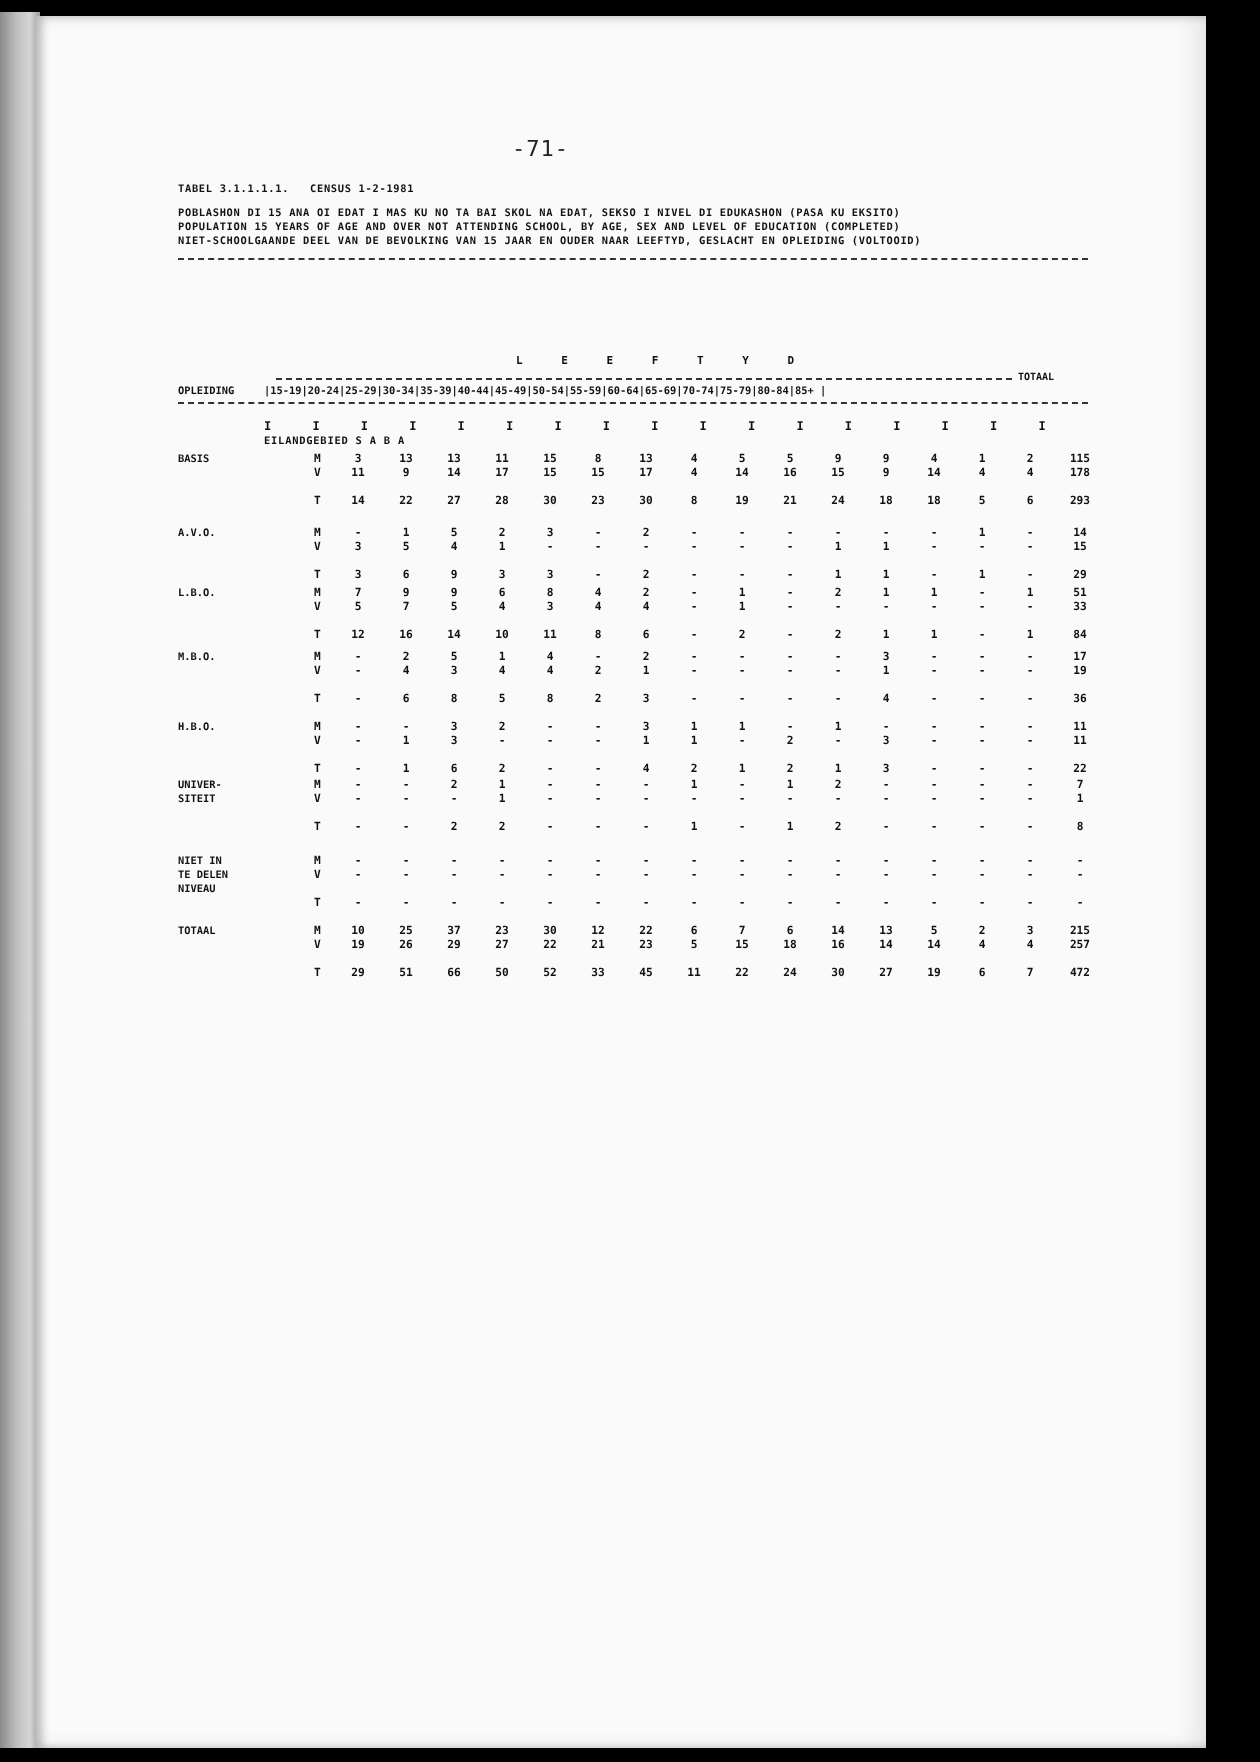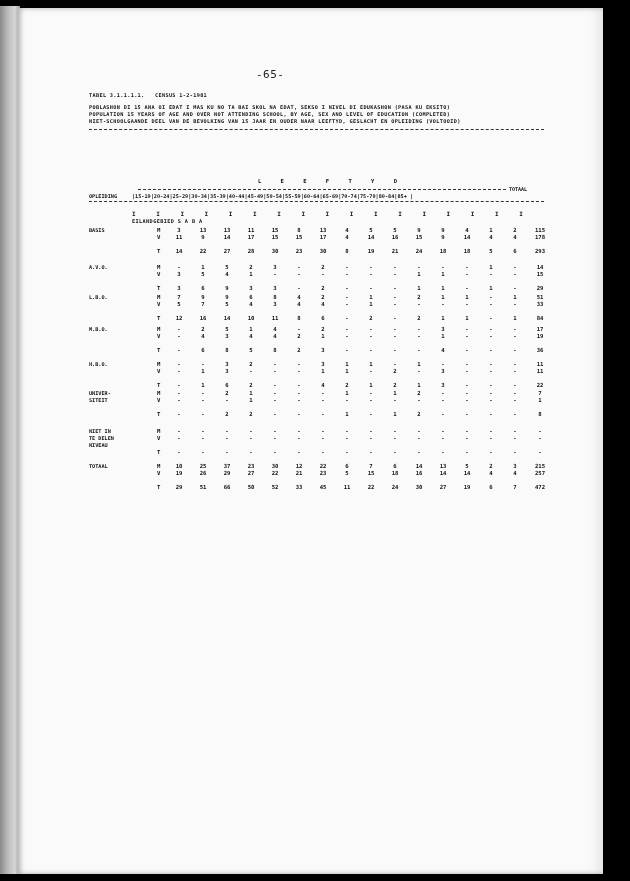--- a/index.html
+++ b/index.html
@@ -35,21 +35,21 @@
     .sex { position: absolute; left: 68px; }
     .cell { position: absolute; width: 20px; text-align: center; }
     .tot { position: absolute; left: 440px; width: 22px; text-align: center; }
   </style>
 </head>
 <body>
 
 <div class="binding"></div>
 
 <div class="page">
-  <div class="pagenum">-65-</div>
+  <div class="pagenum">-71-</div>
 
   <div class="hdr" style="top:84px;">
     <span>TABEL 3.1.1.1.1.</span>&nbsp;&nbsp;&nbsp;<span>CENSUS 1-2-1981</span>
   </div>
   <div class="hdr" style="top:96px;">POBLASHON DI 15 ANA OI EDAT I MAS KU NO TA BAI SKOL NA EDAT, SEKSO I NIVEL DI EDUKASHON (PASA KU EKSITO)</div>
   <div class="hdr" style="top:103px;">POPULATION 15 YEARS OF AGE AND OVER NOT ATTENDING SCHOOL, BY AGE, SEX AND LEVEL OF EDUCATION (COMPLETED)</div>
   <div class="hdr" style="top:110px;">NIET-SCHOOLGAANDE DEEL VAN DE BEVOLKING VAN 15 JAAR EN OUDER NAAR LEEFTYD, GESLACHT EN OPLEIDING (VOLTOOID)</div>
 
   <div class="dash" style="top:121px;"></div>
   <div class="leeftyd">L E E F T Y D</div>

